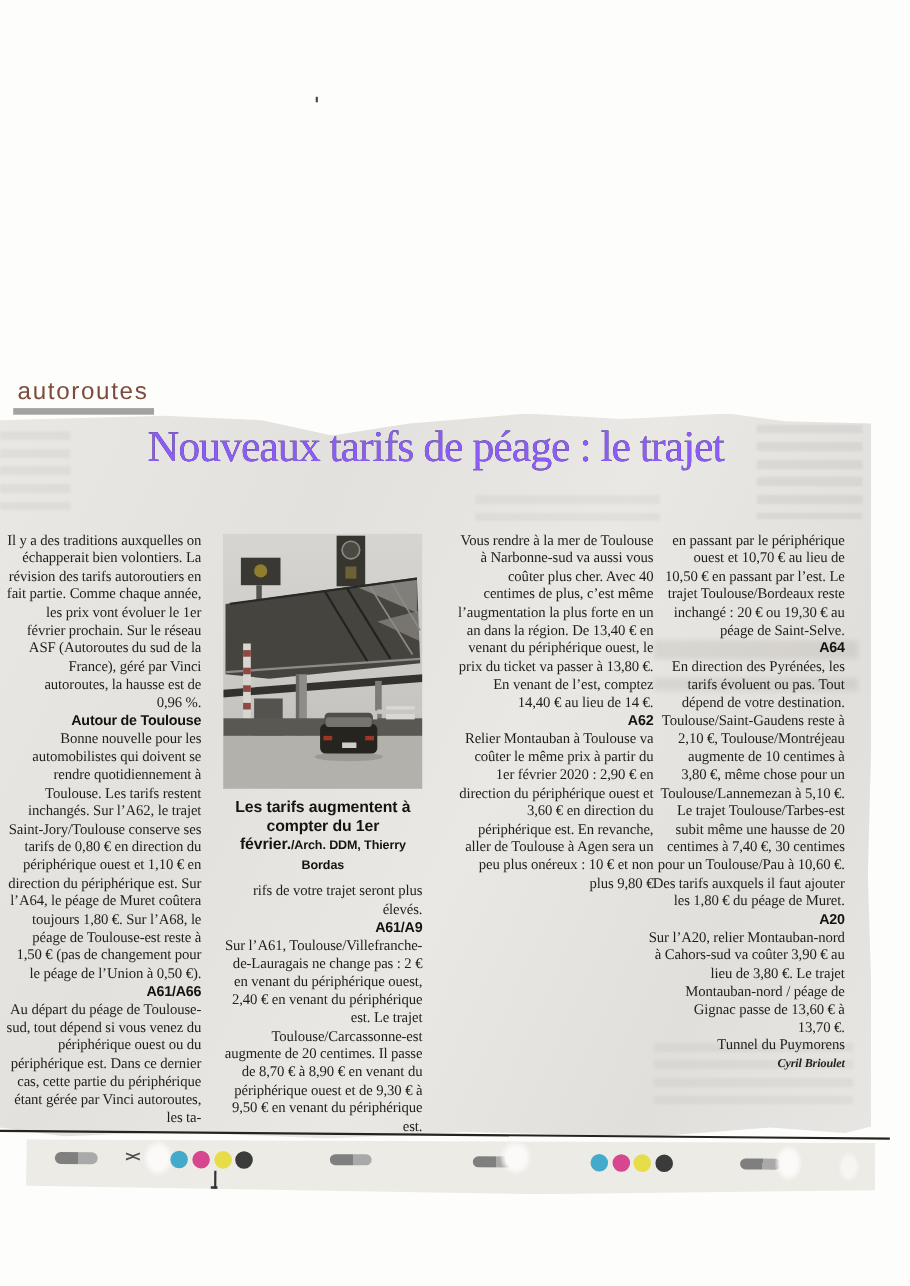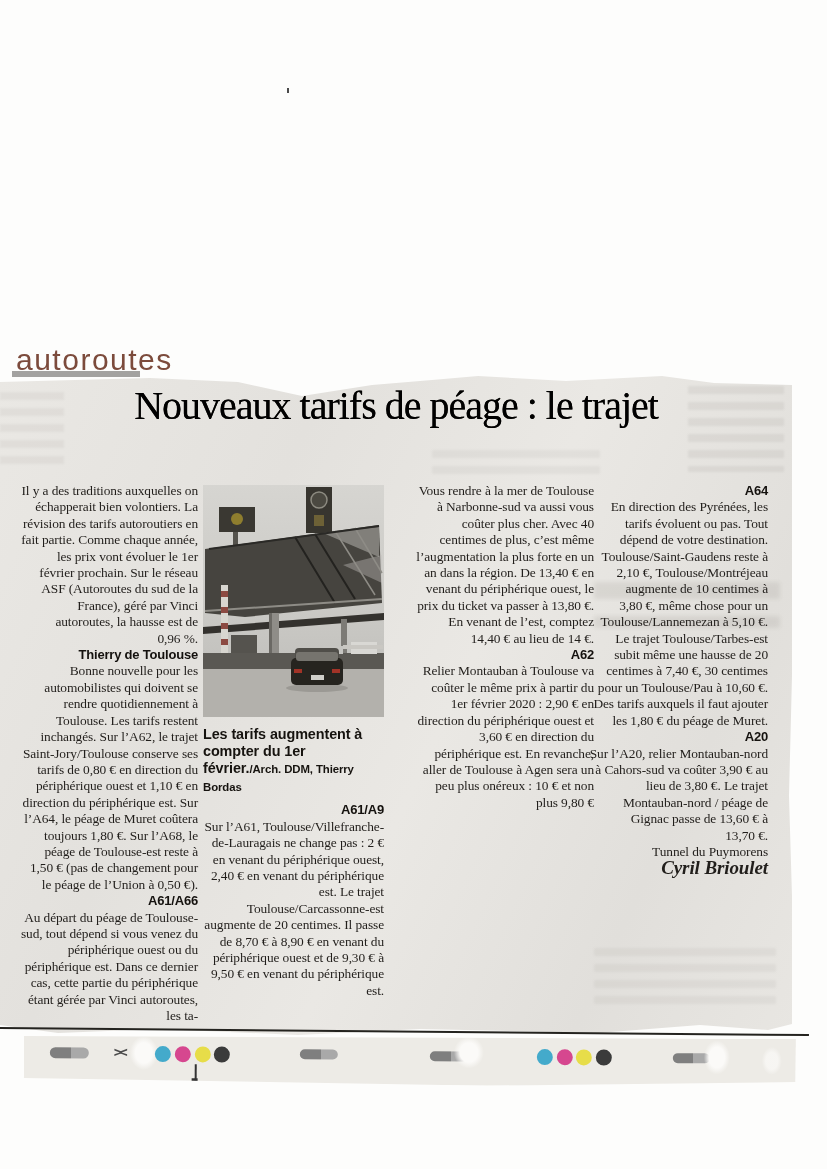--- a/index.html
+++ b/index.html
@@ -15,43 +15,43 @@
   .speck{position:absolute;left:287px;top:88px;width:2px;height:5px;background:#4a4a4a;z-index:2;}
 
   
   .ghost{position:absolute;z-index:1;opacity:.5;filter:blur(1.2px);
     background:repeating-linear-gradient(to bottom,rgba(115,110,104,.20) 0 8px,rgba(0,0,0,0) 8px 16px);}
   .ghost-big{position:absolute;z-index:1;opacity:.45;filter:blur(2.2px);
     background:repeating-linear-gradient(to bottom,rgba(125,120,112,.30) 0 17px,rgba(0,0,0,0) 17px 34px);}
 
   
   .kicker{position:absolute;left:16px;top:343px;z-index:4;font-family:"Liberation Sans",sans-serif;
-    font-size:30px;letter-spacing:1.5px;color:#7c4b3c;}
+    font-size:22px;letter-spacing:1.5px;color:#7c4b3c;}
   .kicker-bar{position:absolute;left:12px;top:371px;width:128px;height:6px;background:#a3a2a0;z-index:4;}
 
   
   .headline{position:absolute;left:10px;top:384px;width:772px;z-index:5;text-align:center;
-    font-size:40px;line-height:43px;letter-spacing:-1px;color:#000000;text-shadow:0 0 .4px #26221e;}
+    font-size:40px;line-height:43px;letter-spacing:-1px;color:#8b5cf6;text-shadow:0 0 .4px #26221e;}
 
   
   .col{position:absolute;top:483px;z-index:5;font-size:13.4px;line-height:16.4px;
     text-align:justify;color:#211e1b;letter-spacing:-.1px;}
-  .col-1{left:19px;width:179px;}
+  .col-1{left:4px;width:179px;}
   .col-2{left:203px;width:181px;}
   .col-3{left:414px;width:180px;}
   .col-4{left:588px;width:180px;}
   .col p{margin:0;text-align:right;}
   .subhead{font-family:"Liberation Sans",sans-serif;font-weight:700;font-size:13px;
     line-height:16.4px;color:#14110e;letter-spacing:-.2px;text-align:left;}
-  .byline{margin-top:3px;text-align:right;font-weight:700;font-style:italic;font-size:19px;}
+  .byline{margin-top:3px;text-align:right;font-weight:700;font-style:italic;font-size:11px;}
 
   
   .photo{width:181px;height:232px;margin:2px 0 3px;box-shadow:inset 0 0 6px rgba(0,0,0,.15);}
   .caption{font-family:"Liberation Sans",sans-serif;font-weight:700;font-size:14.4px;
-    line-height:17px;text-align:left;margin:2px 0 6px;color:#16130f;}
+    line-height:17px;text-align:center;margin:2px 0 6px;color:#16130f;}
   .caption .credit{font-size:11.4px;}
 
   
   .rule-line{position:absolute;left:-3px;top:1027px;width:812px;height:2.4px;background:#24231f;
     transform:rotate(.5deg);transform-origin:left top;z-index:6;}
   .strip{position:absolute;left:24px;top:1033px;width:772px;height:50px;background:#edebe6;
     transform:rotate(.45deg);transform-origin:left top;z-index:5;
     clip-path:polygon(0 6%,100% 0,100% 86%,60% 98%,0 90%);}
   .capsule{position:absolute;height:11px;border-radius:6px;
     background:linear-gradient(to right,#7f7f7f 0 55%,#a9a9a9 55% 100%);}
@@ -78,21 +78,21 @@
 
   <div class="kicker">autoroutes</div>
   <div class="kicker-bar"></div>
 
   <div class="headline">
     <div>Nouveaux tarifs de péage : le trajet</div>
   </div>
 
   <div class="col col-1">
     <p>Il y a des traditions auxquelles on échapperait bien volontiers. La révision des tarifs autoroutiers en fait partie. Comme chaque année, les prix vont évoluer le 1er février prochain. Sur le réseau ASF (Autoroutes du sud de la France), géré par Vinci autoroutes, la hausse est de 0,96&nbsp;%.</p>
-    <p class="subhead">Thierry de Toulouse</p>
+    <p class="subhead">Autour de Toulouse</p>
     <p>Bonne nouvelle pour les automobilistes qui doivent se rendre quotidiennement à Toulouse. Les tarifs restent inchangés. Sur l’A62, le trajet Saint-Jory/Toulouse conserve ses tarifs de 0,80&nbsp;€ en direction du périphérique ouest et 1,10&nbsp;€ en direction du périphérique est. Sur l’A64, le péage de Muret coûtera toujours 1,80&nbsp;€. Sur l’A68, le péage de Toulouse-est reste à 1,50&nbsp;€ (pas de changement pour le péage de l’Union à 0,50&nbsp;€).</p>
     <p class="subhead">A61/A66</p>
     <p>Au départ du péage de Toulouse-sud, tout dépend si vous venez du périphérique ouest ou du périphérique est. Dans ce dernier cas, cette partie du périphérique étant gérée par Vinci autoroutes, les ta-</p>
   </div>
 
   <div class="col col-2">
     <svg class="photo" viewBox="0 0 181 232" aria-hidden="true">
       <defs>
         <linearGradient id="sky" x1="0" y1="0" x2="0" y2="1">
           <stop offset="0" stop-color="#d6d5d1"></stop>
@@ -146,31 +146,33 @@
       <rect x="92" y="163" width="44" height="14" rx="4" fill="#504e49"></rect>
       <rect x="88" y="173" width="52" height="27" rx="5" fill="#26241f"></rect>
       <rect x="93" y="167" width="42" height="9" rx="3" fill="#76746e"></rect>
       <rect x="91" y="184" width="8" height="4" fill="#a23327"></rect>
       <rect x="129" y="184" width="8" height="4" fill="#a23327"></rect>
       <rect x="108" y="190" width="13" height="5" fill="#cfcec9"></rect>
     </svg>
     <div class="caption">
       <span>Les tarifs augmentent à compter du 1er février.</span><span class="credit">/Arch. DDM, Thierry Bordas</span>
     </div>
+    <p>rifs de votre trajet seront plus élevés.</p>
     <p class="subhead">A61/A9</p>
     <p>Sur l’A61, Toulouse/Villefranche-de-Lauragais ne change pas&nbsp;: 2&nbsp;€ en venant du périphérique ouest, 2,40&nbsp;€ en venant du périphérique est. Le trajet Toulouse/Carcassonne-est augmente de 20 centimes. Il passe de 8,70&nbsp;€ à 8,90&nbsp;€ en venant du périphérique ouest et de 9,30&nbsp;€ à 9,50&nbsp;€ en venant du périphérique est.</p>
   </div>
 
   <div class="col col-3">
     <p>Vous rendre à la mer de Toulouse à Narbonne-sud va aussi vous coûter plus cher. Avec 40 centimes de plus, c’est même l’augmentation la plus forte en un an dans la région. De 13,40&nbsp;€ en venant du périphérique ouest, le prix du ticket va passer à 13,80&nbsp;€. En venant de l’est, comptez 14,40&nbsp;€ au lieu de 14&nbsp;€.</p>
     <p class="subhead">A62</p>
     <p>Relier Montauban à Toulouse va coûter le même prix à partir du 1er février 2020&nbsp;: 2,90&nbsp;€ en direction du périphérique ouest et 3,60&nbsp;€ en direction du périphérique est. En revanche, aller de Toulouse à Agen sera un peu plus onéreux&nbsp;: 10&nbsp;€ et non plus 9,80&nbsp;€</p>
   </div>
 
   <div class="col col-4">
+    <p>en passant par le périphérique ouest et 10,70&nbsp;€ au lieu de 10,50&nbsp;€ en passant par l’est. Le trajet Toulouse/Bordeaux reste inchangé&nbsp;: 20&nbsp;€ ou 19,30&nbsp;€ au péage de Saint-Selve.</p>
     <p class="subhead">A64</p>
     <p>En direction des Pyrénées, les tarifs évoluent ou pas. Tout dépend de votre destination. Toulouse/Saint-Gaudens reste à 2,10&nbsp;€, Toulouse/Montréjeau augmente de 10 centimes à 3,80&nbsp;€, même chose pour un Toulouse/Lannemezan à 5,10&nbsp;€. Le trajet Toulouse/Tarbes-est subit même une hausse de 20 centimes à 7,40&nbsp;€, 30 centimes pour un Toulouse/Pau à 10,60&nbsp;€. Des tarifs auxquels il faut ajouter les 1,80&nbsp;€ du péage de Muret.</p>
     <p class="subhead">A20</p>
     <p>Sur l’A20, relier Montauban-nord à Cahors-sud va coûter 3,90&nbsp;€ au lieu de 3,80&nbsp;€. Le trajet Montauban-nord / péage de Gignac passe de 13,60&nbsp;€ à 13,70&nbsp;€.</p>
     <p>Tunnel du Puymorens</p>
     <p class="byline">Cyril Brioulet</p>
   </div>
 
   <div class="rule-line"></div>
   <div class="strip">

